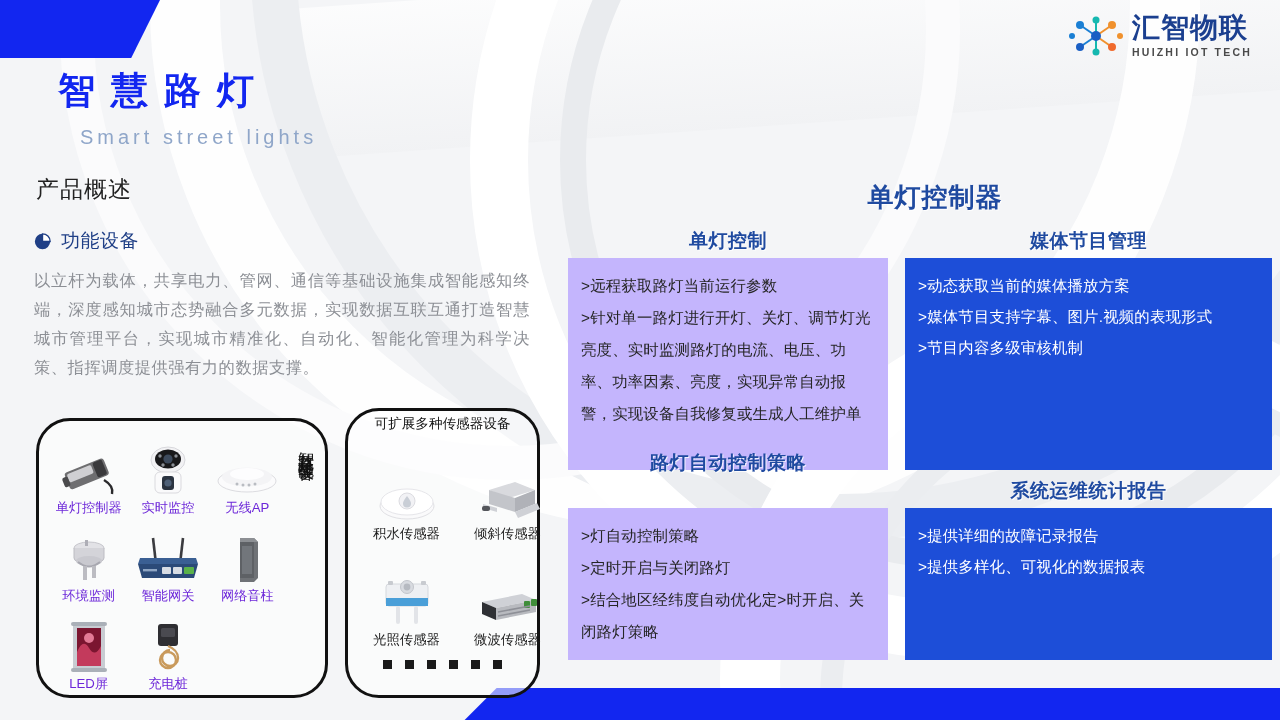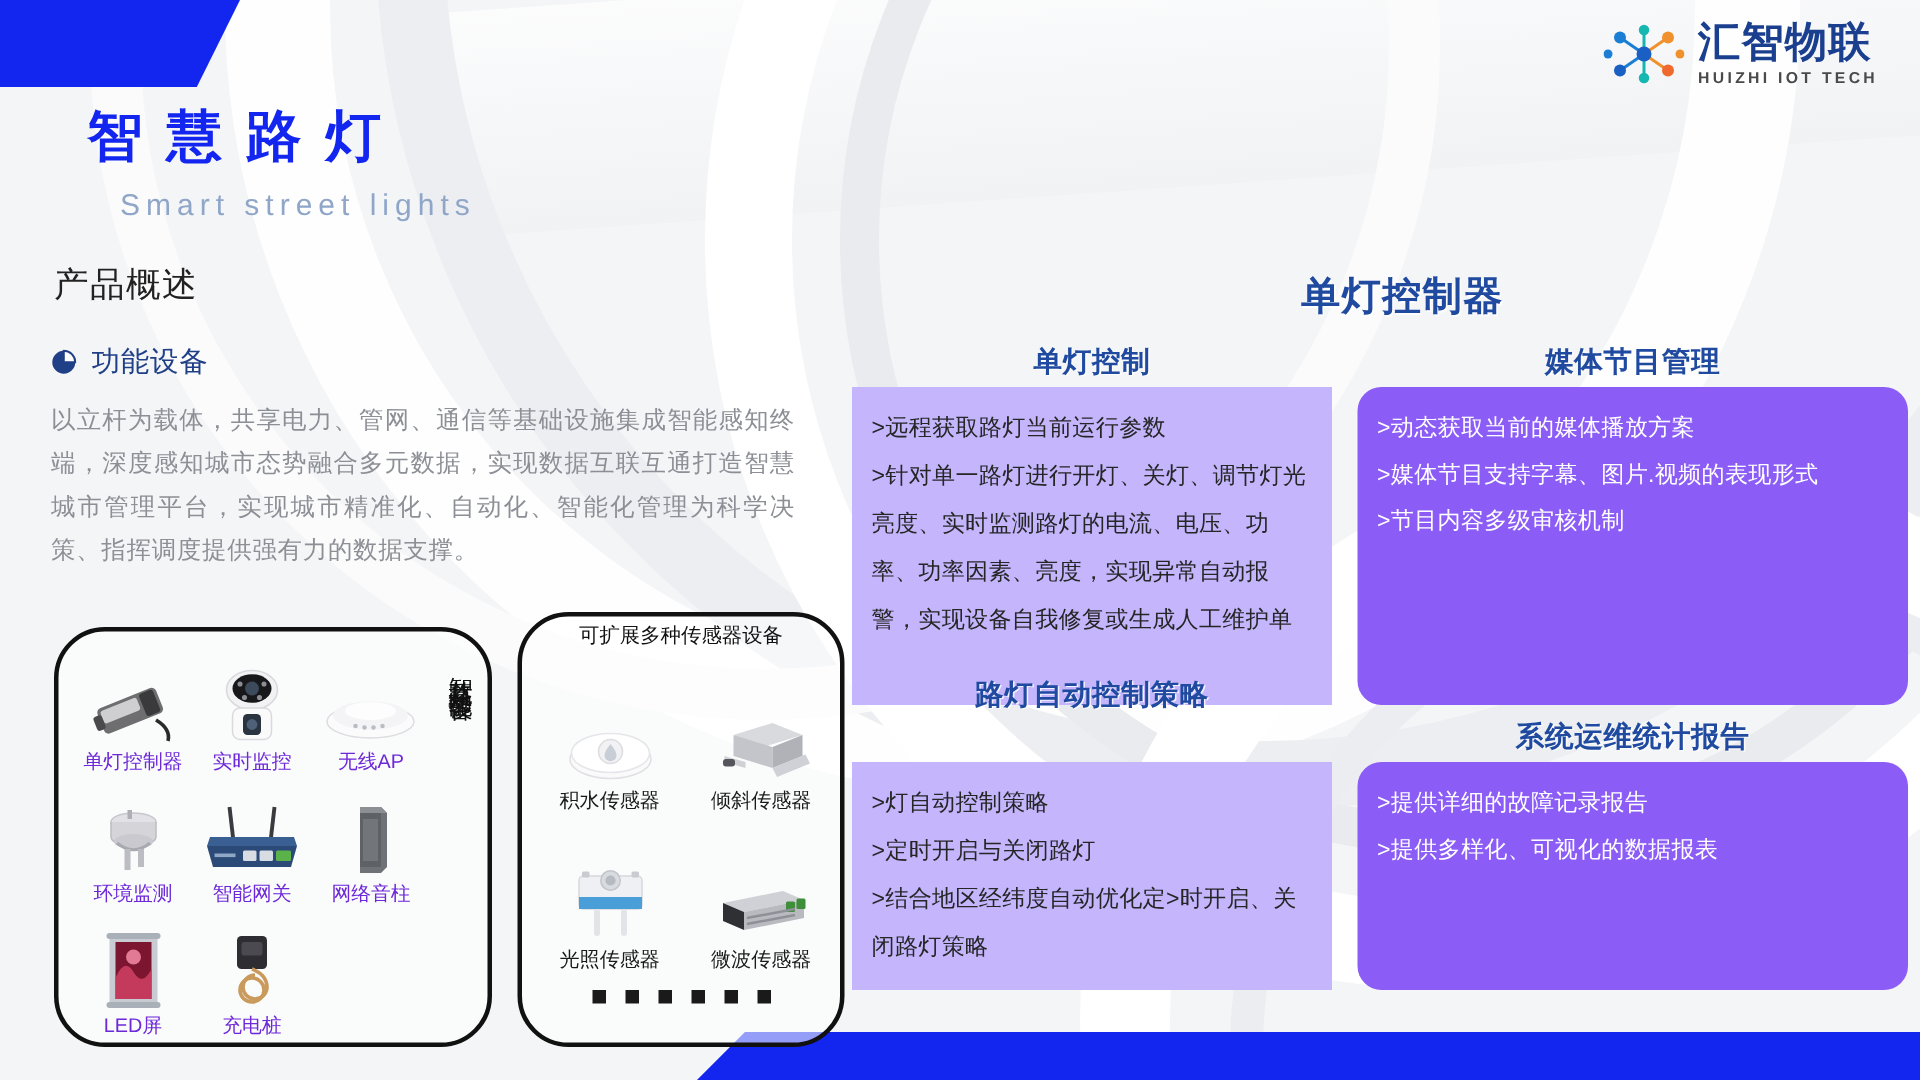--- a/index.html
+++ b/index.html
@@ -124,21 +124,21 @@
   }
 
   
   .devbox {
     position: absolute;
     border: 3px solid #111;
     border-radius: 34px;
     background: rgba(255,255,255,.55);
   }
   .devbox-a { left: 36px; top: 418px; width: 292px; height: 280px; }
-  .devbox-b { left: 345px; top: 408px; width: 218px; height: 290px; }
+  .devbox-b { left: 345px; top: 408px; width: 195px; height: 290px; }
 
   .dev-grid {
     position: absolute; left: 10px; top: 8px;
     width: 238px; height: 264px;
     display: grid;
     grid-template-columns: repeat(3, 1fr);
     grid-template-rows: repeat(3, 1fr);
   }
   .dev-cell {
     display: flex; flex-direction: column;
@@ -197,21 +197,21 @@
     letter-spacing: .5px;
     text-shadow: 1px 1px 0 rgba(255,255,255,.8);
   }
   .card-body {
     position: absolute;
     padding: 12px 13px 10px 13px;
     font-size: 15.4px; line-height: 32px;
     letter-spacing: .2px;
   }
   .card-body.white { background: #c4b5fd; color: #262626; }
-  .card-body.blue  { background: #8b5cf6; color: #ffffff; border-radius: 16px; }
+  .card-body.blue  { background: #1d4ed8; color: #ffffff; }
   .card-body p { margin: 0; }
 
   .t-single { left: 568px; top: 228px; width: 320px; }
   .b-single { left: 568px; top: 258px; width: 320px; height: 212px; }
 
   .t-media  { left: 905px; top: 228px; width: 367px; }
   .b-media  { left: 905px; top: 258px; width: 367px; height: 212px; }
 
   .t-auto   { left: 568px; top: 450px; width: 320px; }
   .b-auto   { left: 568px; top: 508px; width: 320px; height: 152px; }

